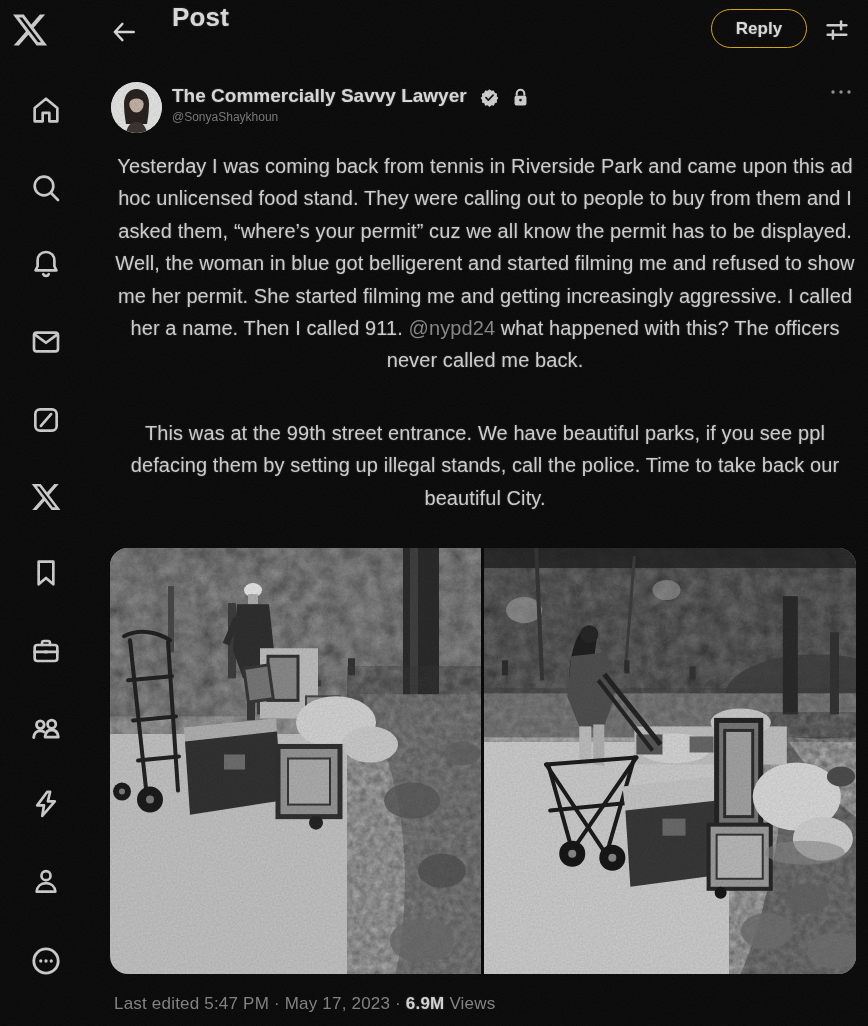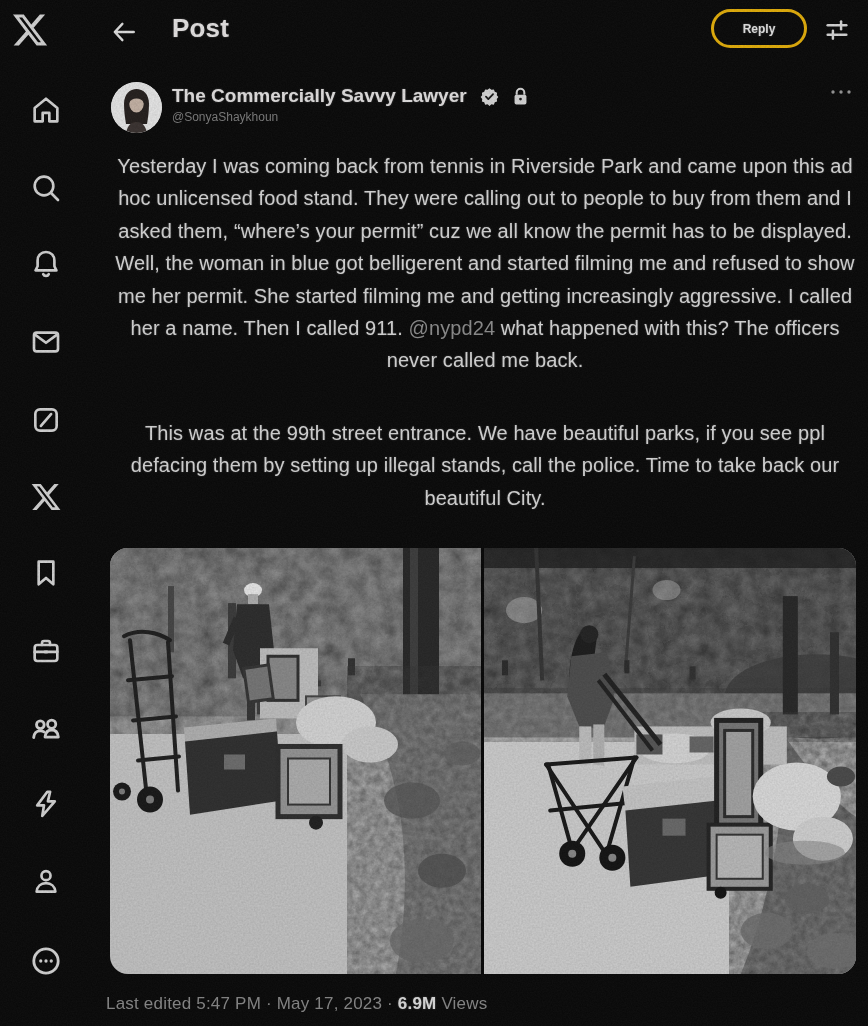--- a/index.html
+++ b/index.html
@@ -14,43 +14,43 @@
 
   
   .rail{position:absolute; left:0; top:0; width:92px; height:1026px;}
   .rail-item{position:absolute; left:26px; width:40px; height:40px; display:flex; align-items:center; justify-content:center; cursor:pointer;}
   .rail-item svg{display:block;}
   .rail-stroke{stroke:#d9d9d9; stroke-width:2; fill:none; stroke-linecap:round; stroke-linejoin:round;}
   .rail-fill{fill:#d9d9d9;}
 
   
   .hdr-back{position:absolute; left:106px; top:14px; width:36px; height:36px; display:flex; align-items:center; justify-content:center; cursor:pointer;}
-  .hdr-title{position:absolute; left:172px; top:13px; font-size:26px; font-weight:700; color:#eceaea; letter-spacing:.2px; text-shadow:0 0 2px rgba(255,255,255,.3);}
-  .reply-btn{position:absolute; left:711px; top:9px; width:96px; height:39px; border:3px solid #eab308; border-radius:20px; background:transparent; color:#eaeaea; font-weight:700; font-size:12px; font-family:"Liberation Sans",sans-serif; text-shadow:0 0 2px rgba(255,255,255,.3); cursor:pointer;}
+  .hdr-title{position:absolute; left:172px; top:2px; font-size:26px; font-weight:700; color:#eceaea; letter-spacing:.2px; text-shadow:0 0 2px rgba(255,255,255,.3);}
+  .reply-btn{position:absolute; left:711px; top:9px; width:96px; height:39px; border:1px solid #eab308; border-radius:20px; background:transparent; color:#eaeaea; font-weight:700; font-size:17px; font-family:"Liberation Sans",sans-serif; text-shadow:0 0 2px rgba(255,255,255,.3); cursor:pointer;}
   .sliders-btn{position:absolute; left:817px; top:13px; width:40px; height:34px; display:flex; align-items:center; justify-content:center; cursor:pointer;}
 
   
   .avatar{position:absolute; left:111px; top:82px; width:51px; height:51px; border-radius:50%; overflow:hidden; background:#e8e8e8; cursor:pointer;}
-  .author-name-row{position:absolute; left:172px; top:85px; display:flex; align-items:center; gap:13px;}
+  .author-name-row{position:absolute; left:172px; top:85px; display:flex; align-items:flex-end; gap:13px;}
   .author-name{font-size:19px; font-weight:700; color:#e9e7e7; text-shadow:0 0 2px rgba(255,255,255,.3); cursor:pointer;}
   .author-handle{position:absolute; left:172px; top:110px; font-size:12px; color:#7e7e7e; cursor:pointer;}
   .post-more{position:absolute; left:824px; top:80px; width:34px; height:24px; display:flex; align-items:center; justify-content:center; cursor:pointer;}
 
   
   .post-body{position:absolute; left:110px; top:150px; width:750px; font-size:20px; line-height:32.4px; color:#dcdcdc; text-shadow:0 0 2px rgba(255,255,255,.28); letter-spacing:.1px;text-align:center;}
   .post-body p{margin:0;}
   .post-body p + p{margin-top:40px;}
   .mention{color:#8f8f8f; cursor:pointer; text-shadow:none;}
 
   
   .photo-grid{position:absolute; left:110px; top:548px; width:746px; height:426px; border-radius:18px; overflow:hidden; background:#040404; display:flex; gap:3px; cursor:pointer;}
   .photo-grid svg{display:block; height:426px;}
 
   
-  .meta-row{position:absolute; left:106px; top:994px; font-size:17px; color:#8a8a8a; letter-spacing:.2px;}
+  .meta-row{position:absolute; left:114px; top:994px; font-size:17px; color:#8a8a8a; letter-spacing:.2px;}
   .meta-row .views-num{font-weight:700; color:#e3e3e3; text-shadow:0 0 2px rgba(255,255,255,.3);}
 
   
   .grain{position:absolute; inset:0; width:868px; height:1026px; pointer-events:none; z-index:60;}
 </style>
 </head>
 <body>
 
 <svg width="0" height="0" style="position:absolute">
   <defs>

